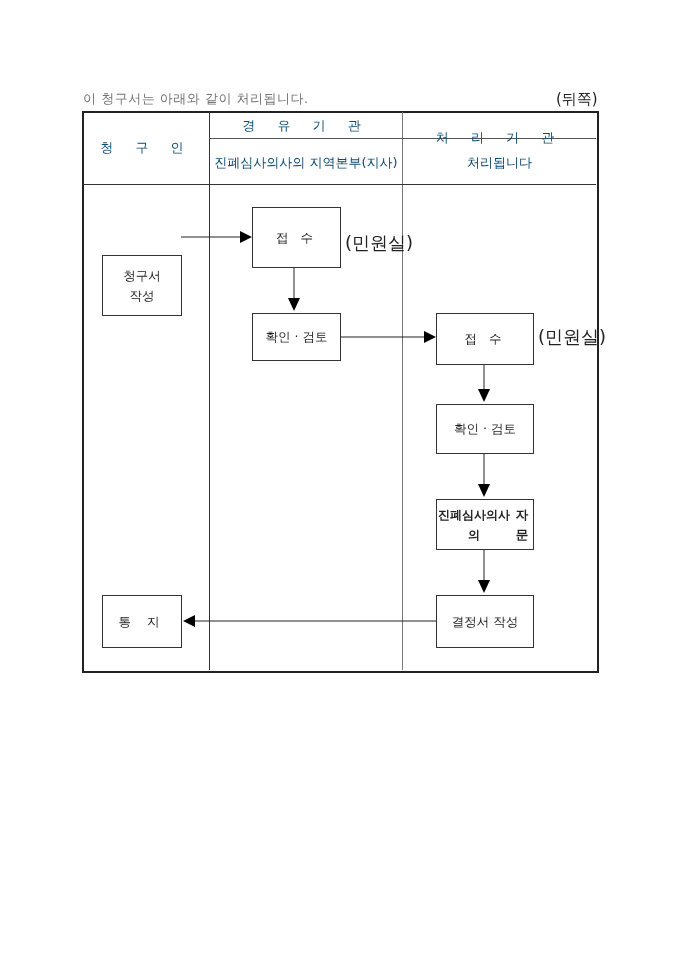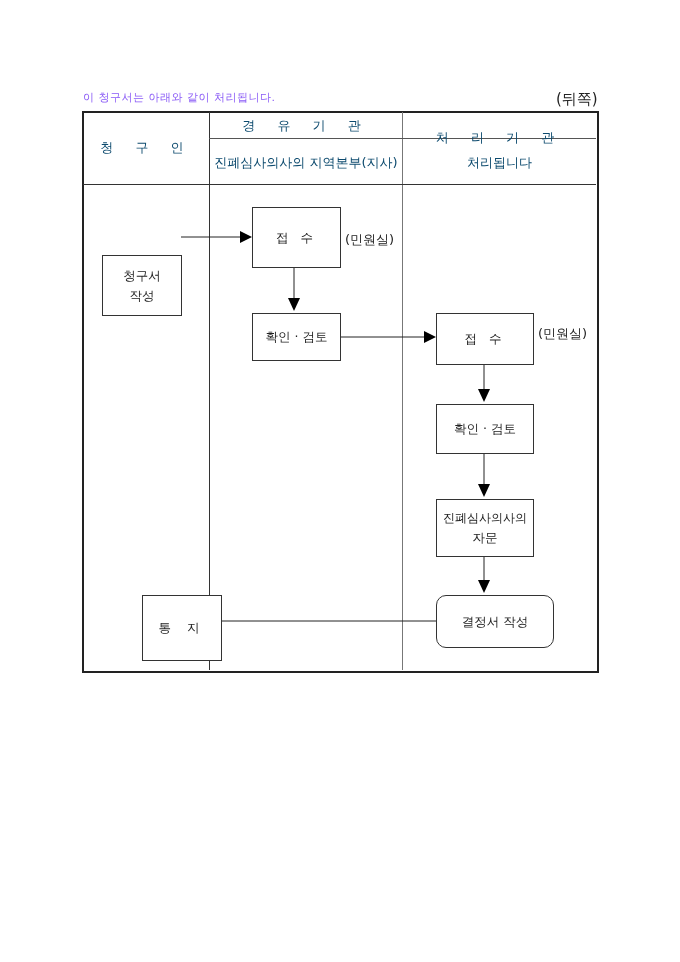--- a/index.html
+++ b/index.html
@@ -1,29 +1,29 @@
 <!DOCTYPE html>
 <html><head>
   <meta charset="utf-8">
   <style>
     html, body { margin: 0; padding: 0; background: #ffffff; }
     body { width: 680px; height: 962px; position: relative; overflow: hidden;
            font-family: "DejaVu Sans", "Liberation Sans", sans-serif; color: #222; }
     .abs { position: absolute; }
-    .intro { left: 83px; top: 90px; font-size: 11px; letter-spacing: 0.5px; color: #8b5cf6; }
+    .intro { left: 83px; top: 90px; font-size: 13px; letter-spacing: 0.5px; color: #737373; }
     .back { left: 556px; top: 90px; font-size: 15px; color: #222; }
     .frame { left: 82px; top: 111px; width: 513px; height: 558px; border: 2px solid #222; }
     .vline { width: 1px; background: #333; }
     .hline { height: 1px; background: #555; }
     .hdr { font-size: 13px; text-align: center; color: #0c4a6e; }
     .spaced { letter-spacing: 9px; }
     .box { position: absolute; border: 1px solid #333; background: #fff; display: flex;
            align-items: center; justify-content: center; text-align: center;
            font-size: 12.5px; line-height: 20px; color: #222; box-sizing: border-box; }
-    .note { font-size: 13px; color: #222; }
+    .note { font-size: 18px; color: #222; }
     svg.arrows { position: absolute; left: 0; top: 0; }
   </style>
 </head>
 <body>
 
 <div class="abs intro">이 청구서는 아래와 같이 처리됩니다.</div>
 <div class="abs back">(뒤쪽)</div>
 
 <div class="abs frame"></div>
 <div class="abs vline" style="left:209px; top:112px; height:558px;"></div>
@@ -55,38 +55,38 @@
     <polygon points="478,484 490,484 484,497"></polygon>
     <polygon points="478,580 490,580 484,593"></polygon>
     <polygon points="195,615 183,621 195,627"></polygon>
   </g>
 </svg>
 
 <div class="box" style="left:102px; top:207px; width:80px; height:61px; flex-direction:column;margin-top:48px;">
   <span>청구서</span>
   <span>작성</span>
 </div>
-<div class="box" style="left:102px; top:595px; width:80px; height:66px;margin-left:40px;">
+<div class="box" style="left:102px; top:595px; width:80px; height:53px;">
   <span style="letter-spacing:6px;">통 지</span>
 </div>
 
 <div class="box" style="left:252px; top:207px; width:89px; height:61px;">
   <span style="letter-spacing:4px;">접 수</span>
 </div>
 <div class="abs note" style="left:345px; top:231px;">(민원실)</div>
 <div class="box" style="left:252px; top:313px; width:89px; height:48px;">
   <span>확인 · 검토</span>
 </div>
 
 <div class="box" style="left:436px; top:313px; width:98px; height:52px;">
   <span style="letter-spacing:4px;">접 수</span>
 </div>
 <div class="abs note" style="left:538px; top:325px;">(민원실)</div>
 <div class="box" style="left:436px; top:404px; width:98px; height:50px;">
   <span>확인 · 검토</span>
 </div>
-<div class="box" style="left:436px; top:499px; width:98px; height:58px; flex-direction:column;">
+<div class="box" style="left:436px; top:499px; width:98px; height:51px; flex-direction:row;font-weight:bold;">
   <span style="font-size:12px;">진폐심사의사의</span>
   <span>자문</span>
 </div>
-<div class="box" style="left:436px; top:595px; width:118px; height:53px;border-radius:10px;">
+<div class="box" style="left:436px; top:595px; width:98px; height:53px;">
   <span>결정서 작성</span>
 </div>
 
 </body></html>

